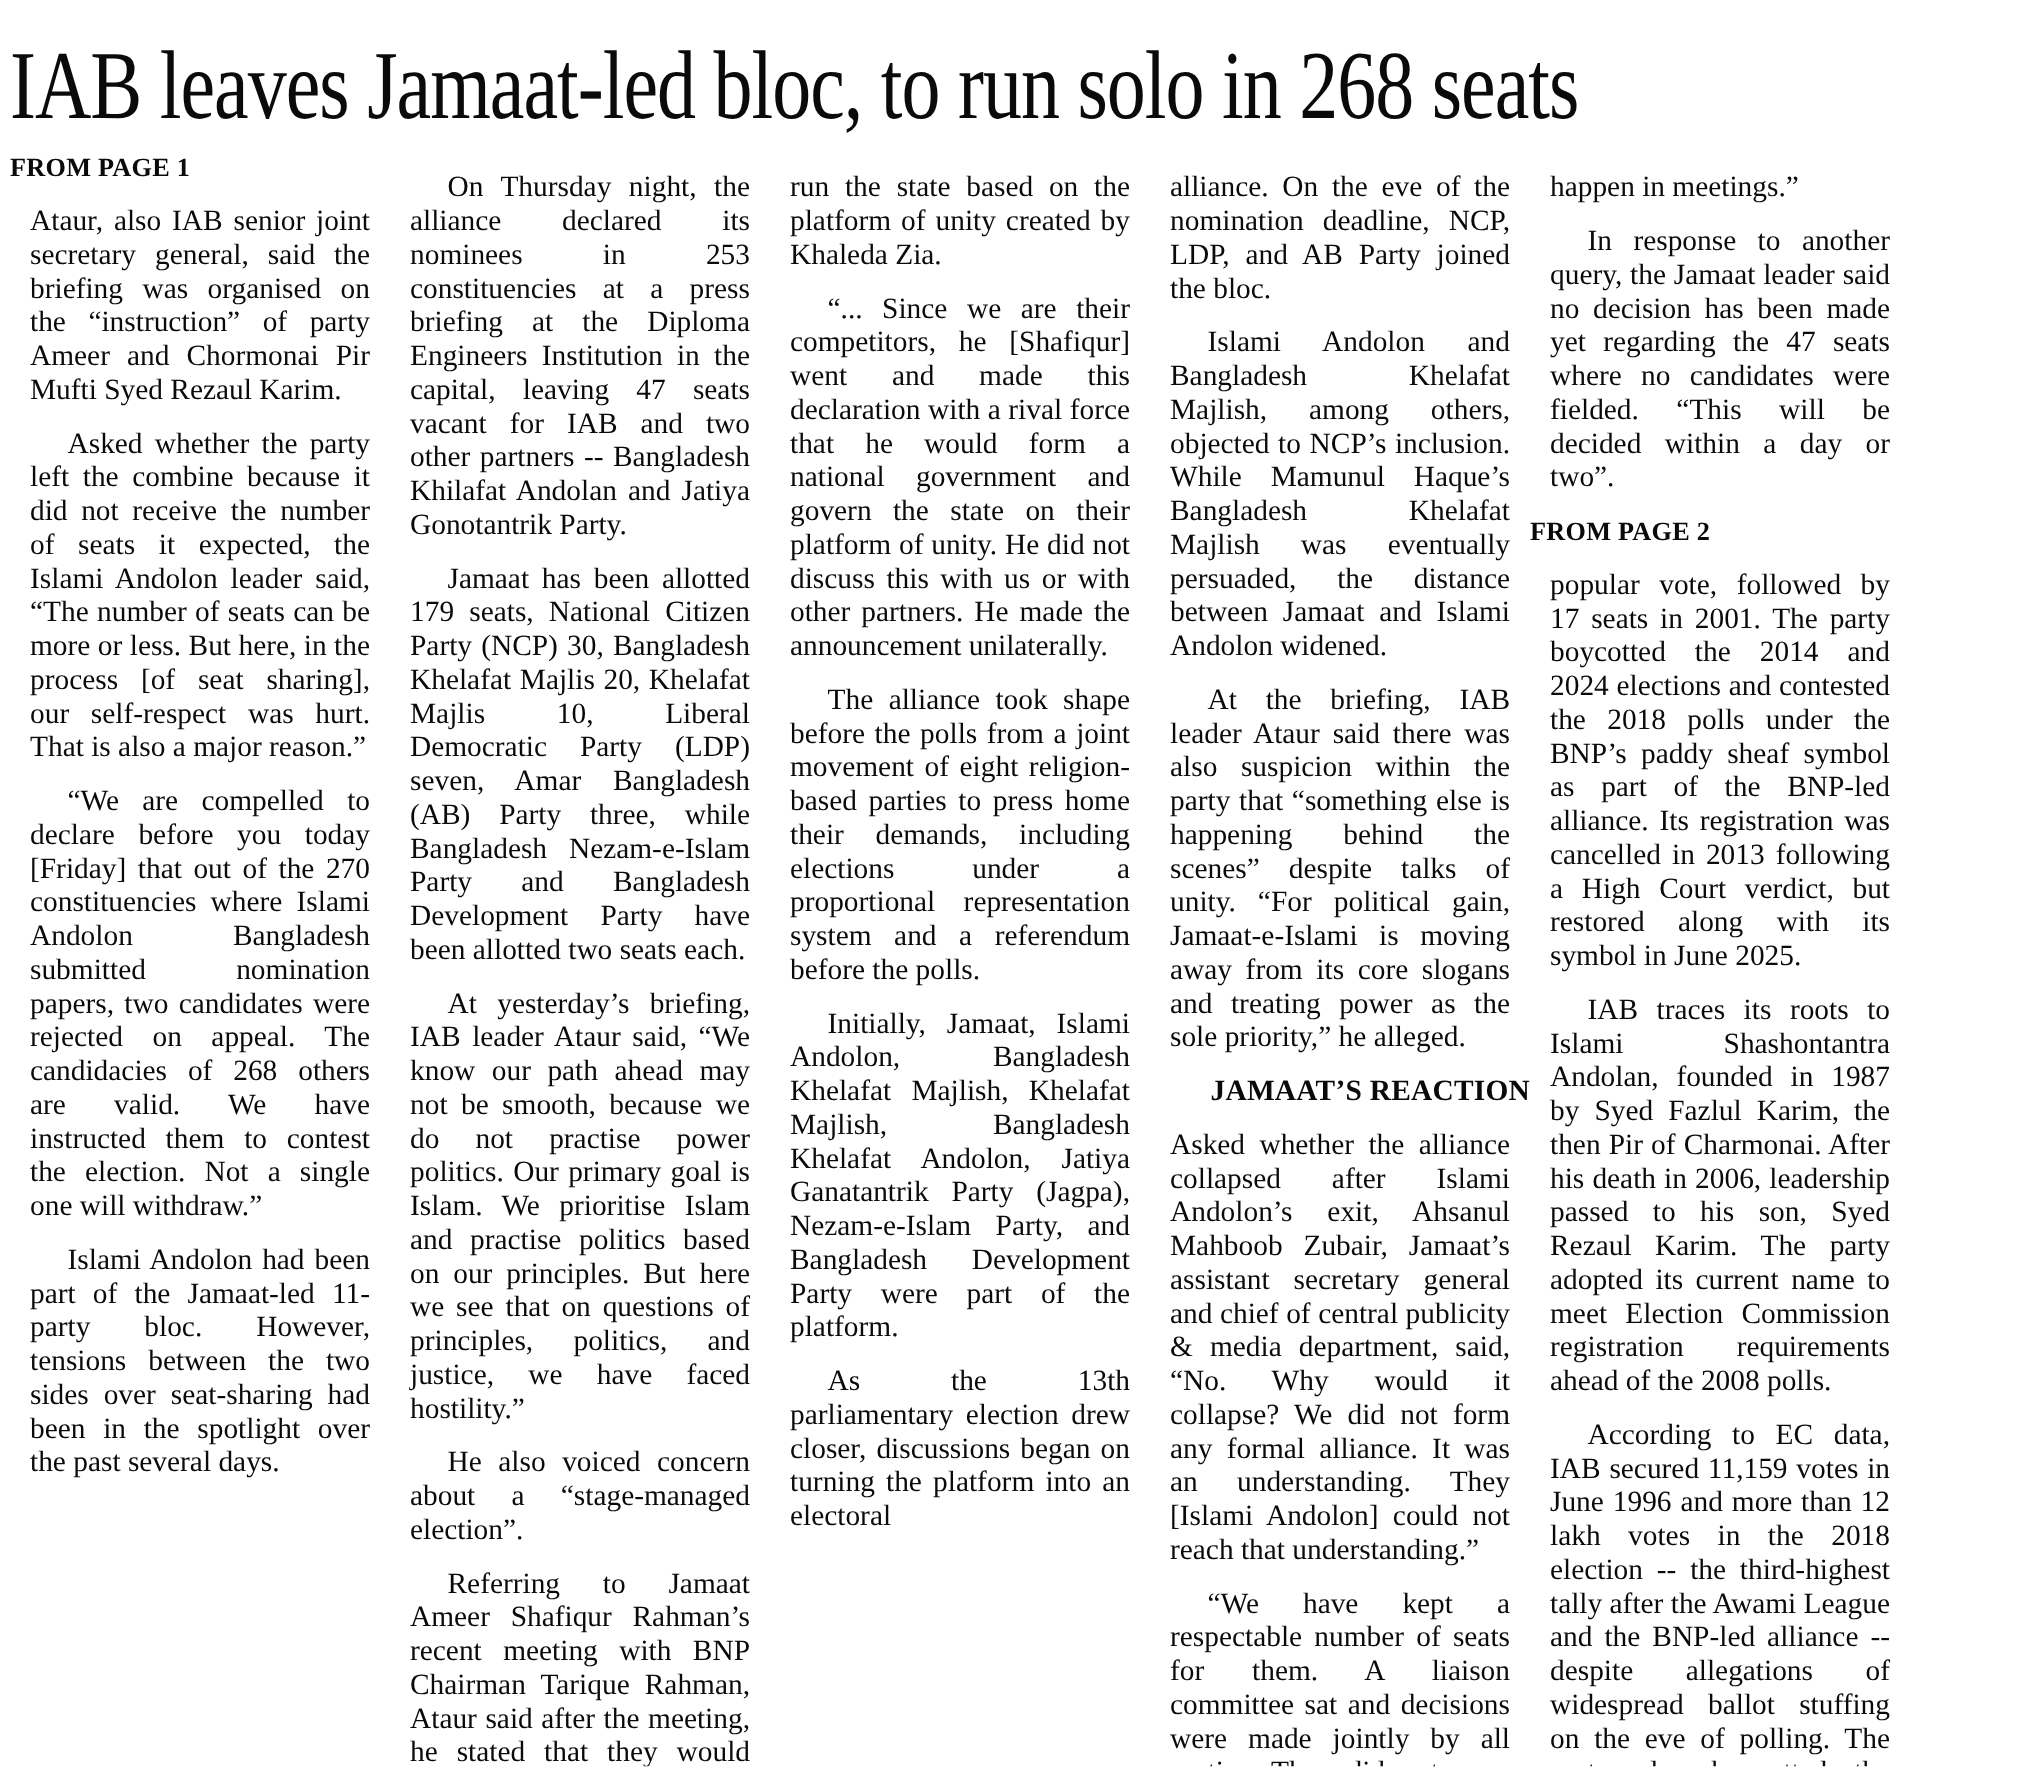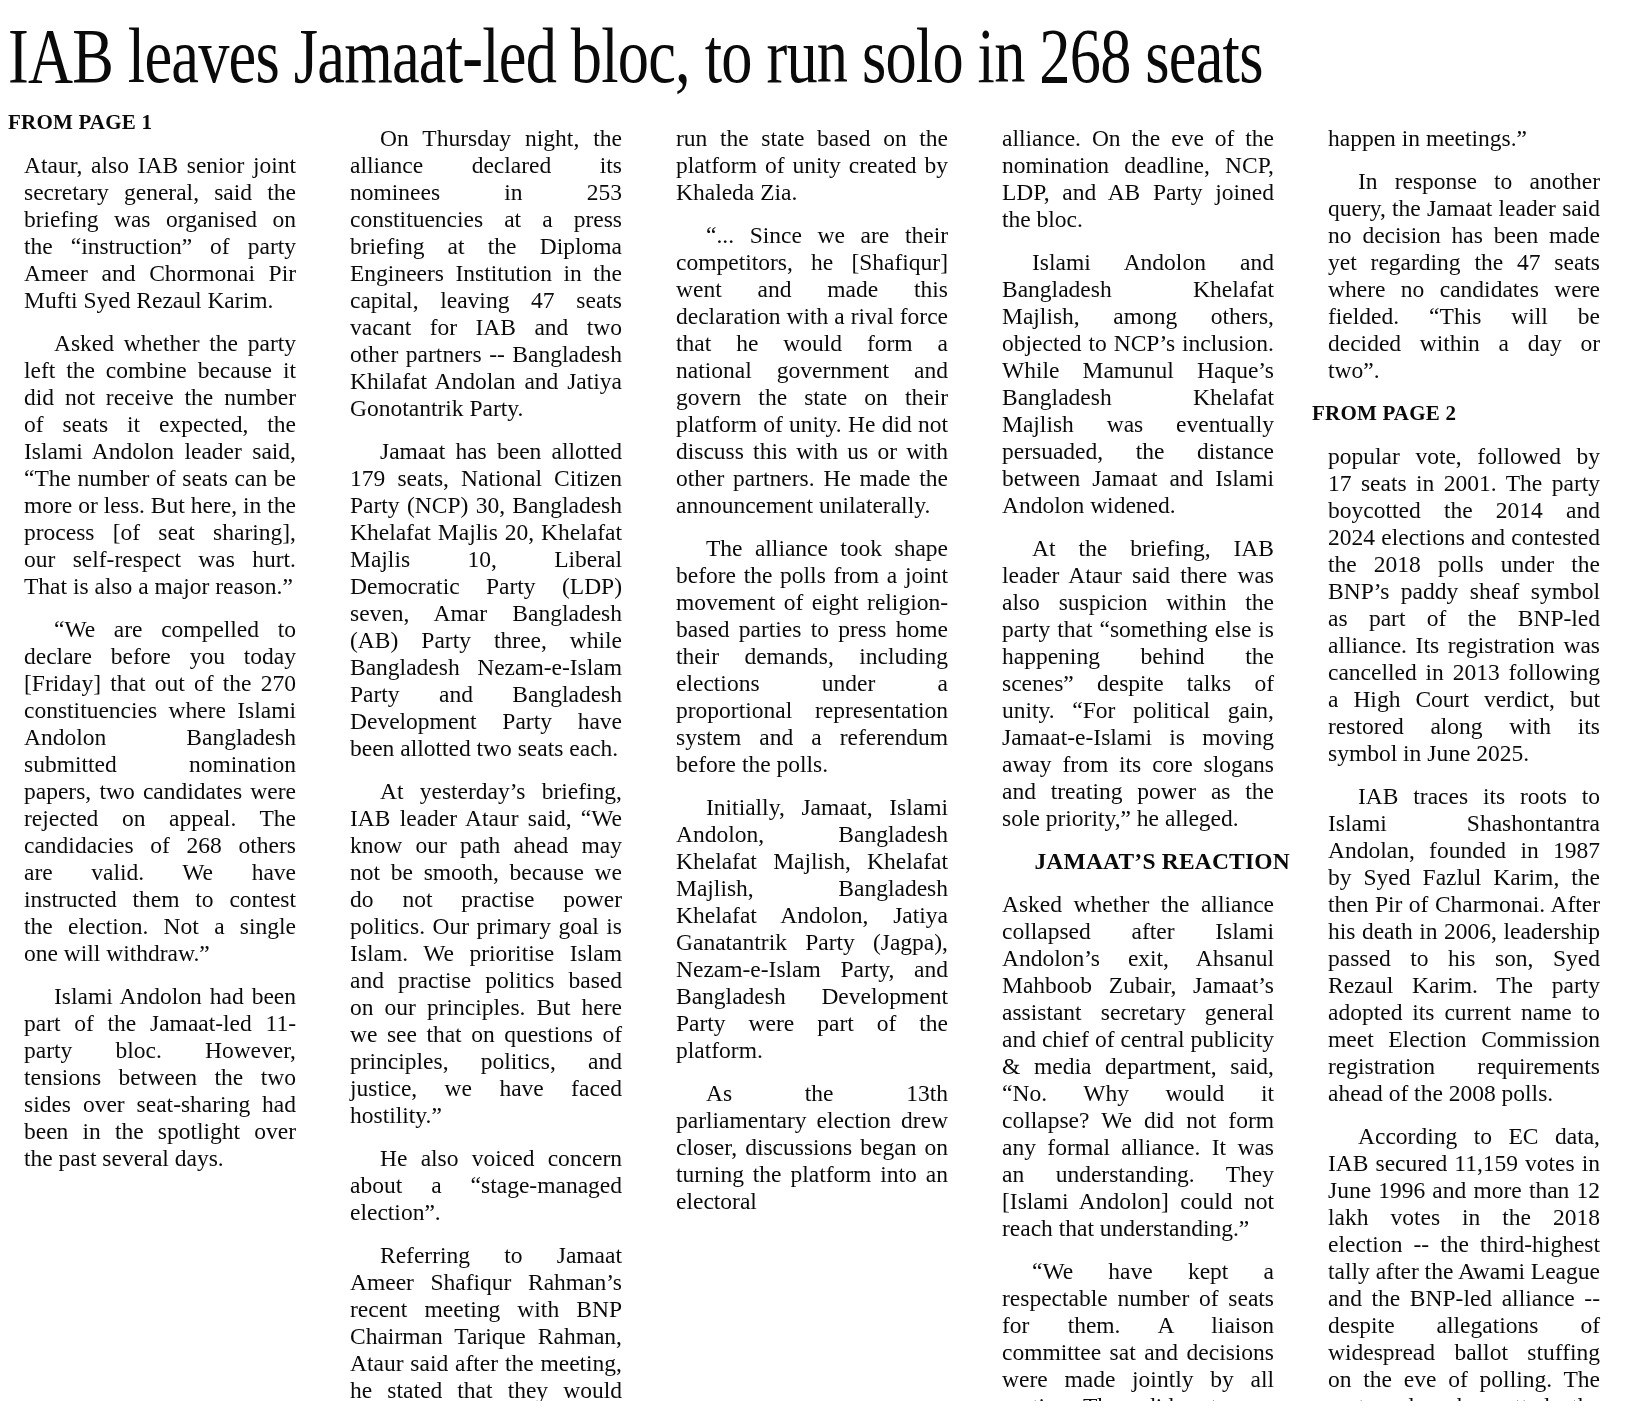--- a/index.html
+++ b/index.html
@@ -3,40 +3,39 @@
 <meta charset="utf-8">
 <style>
   html, body { margin: 0; padding: 0; }
   body {
     width: 1634px; height: 1414px;
     background: #ffffff;
     color: #0a0a0a;
     font-family: "Liberation Serif", serif;
     overflow: hidden;
   }
-  .page { padding: 12px 10px 0 8px; }
+  .page { padding: 24px 10px 0 8px; }
 
   .headline {
     margin: 0 0 10px 0;
     font-weight: 400;
     font-size: 78px;
     line-height: 1.12;
     white-space: nowrap;
     overflow: hidden;
     letter-spacing: -1px;
   }
   .headline .condense {
     display: inline-block;
     transform: scaleX(0.80);
     transform-origin: 0 50%;
   }
 
   .columns {
     display: flex;
-    gap: 22px;
     height: 1292px;
     overflow: hidden;
   }
   .col {
     flex: 0 0 304px;
     width: 304px;
     font-size: 23.5px;
     line-height: 27px;
     text-align: justify;
     hyphens: none;

